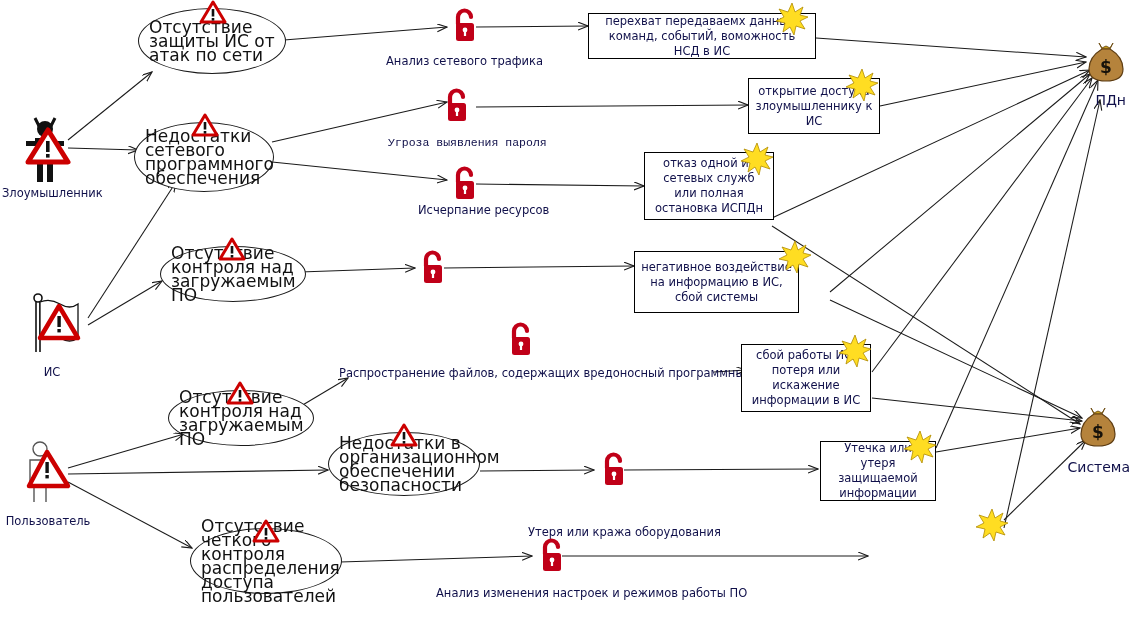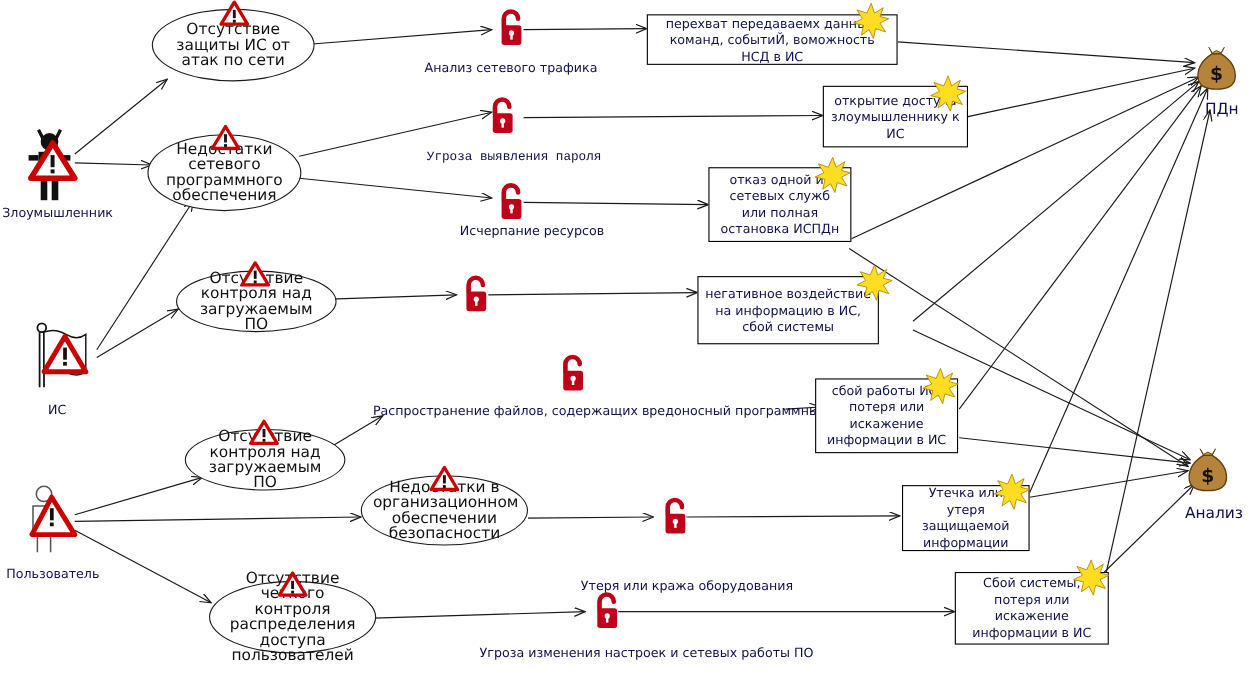--- a/index.html
+++ b/index.html
@@ -30,22 +30,21 @@
     box-sizing: border-box;
   }
   
   .ellipse {
     border: 1.2px solid #1a1a1a;
     border-radius: 50%;
     background: #ffffff;
     display: flex;
     align-items: center;
     justify-content: center;
-    text-align: center;
-    font-size: 14px;
+    font-size: 17px;
     color: #111111;
     line-height: 14px;
     padding: 4px 10px;
   }
   .ellipse .etext { display: block; width: 100%; }
   
   .rect {
     border: 1.2px solid #000000;
     background: #ffffff;
     display: flex;
@@ -326,21 +325,21 @@
   <div class="label" style="left:528px; top:497px;margin-top:28px;">Утеря или кража оборудования</div>
 
   <div class="icon lock" style="left:538px; top:538px; width:28px; height:36px;">
     <svg width="28" height="36" viewBox="0 0 28 36">
       <path d="M7,16 L7,9 a6.5,6.5 0 0 1 13,0" fill="none" stroke="#c00018" stroke-width="4.2" stroke-linecap="round"></path>
       <rect x="5" y="15" width="18" height="18" rx="2.5" fill="#c00018"></rect>
       <circle cx="14" cy="22" r="2.4" fill="#ffffff"></circle>
       <rect x="12.9" y="22" width="2.2" height="6" fill="#ffffff"></rect>
     </svg>
   </div>
-  <div class="label" style="left:436px; top:586px;">Угроза изменения настроек и сетевых работы ПО</div>
+  <div class="label" style="left:436px; top:586px;">Анализ изменения настроек и режимов работы ПО</div>
 
   <div class="node rect" style="left:588px; top:13px; width:228px; height:46px;">
     <span>перехват передаваемх данных, команд, событиЙ, воможность НСД в ИС</span>
   </div>
   <div class="icon burst" style="left:775px; top:2px; width:34px; height:34px;">
     <svg width="34" height="34" viewBox="0 0 34 34">
       <path d="M17,1 L20,10 L28,5 L25,13 L33,15 L25,19 L30,27 L21,24 L19,33 L15,25 L8,30 L10,21 L1,19 L9,15 L4,7 L13,10 Z" fill="#ffdd22" stroke="#b08a00" stroke-width="0.8" stroke-linejoin="round"></path>
     </svg>
   </div>
 
@@ -382,23 +381,20 @@
 
   <div class="node rect" style="left:820px; top:441px; width:116px; height:60px;">
     <span>Утечка или утеря защищаемой информации</span>
   </div>
   <div class="icon burst" style="left:903px; top:430px; width:34px; height:34px;">
     <svg width="34" height="34" viewBox="0 0 34 34">
       <path d="M17,1 L20,10 L28,5 L25,13 L33,15 L25,19 L30,27 L21,24 L19,33 L15,25 L8,30 L10,21 L1,19 L9,15 L4,7 L13,10 Z" fill="#ffdd22" stroke="#b08a00" stroke-width="0.8" stroke-linejoin="round"></path>
     </svg>
   </div>
 
-  <div class="node rect" style="left:868px; top:520px; width:140px; height:66px;">
-    <span>Сбой системы, потеря или искажение информации в ИС</span>
-  </div>
   <div class="icon burst" style="left:975px; top:508px; width:34px; height:34px;">
     <svg width="34" height="34" viewBox="0 0 34 34">
       <path d="M17,1 L20,10 L28,5 L25,13 L33,15 L25,19 L30,27 L21,24 L19,33 L15,25 L8,30 L10,21 L1,19 L9,15 L4,7 L13,10 Z" fill="#ffdd22" stroke="#b08a00" stroke-width="0.8" stroke-linejoin="round"></path>
     </svg>
   </div>
 
   <div class="icon bag" style="left:1086px; top:40px; width:40px; height:44px;">
     <svg width="40" height="44" viewBox="0 0 40 44">
       <path d="M13,3 L16,9 L24,9 L27,3 L24,8 L20,6 L16,8 Z" fill="#c8a020" stroke="#6b4a10" stroke-width="0.9" stroke-linejoin="round"></path>
       <path d="M16,9 q-13,8 -13,20 q0,12 17,12 q17,0 17,-12 q0,-12 -13,-20 Z" fill="#b5833c" stroke="#5e3d12" stroke-width="1.2"></path>
@@ -407,15 +403,15 @@
   </div>
   <div class="asset-label" style="left:1086px; top:92px; width:40px;">ПДн</div>
 
   <div class="icon bag" style="left:1078px; top:405px; width:40px; height:44px;">
     <svg width="40" height="44" viewBox="0 0 40 44">
       <path d="M13,3 L16,9 L24,9 L27,3 L24,8 L20,6 L16,8 Z" fill="#c8a020" stroke="#6b4a10" stroke-width="0.9" stroke-linejoin="round"></path>
       <path d="M16,9 q-13,8 -13,20 q0,12 17,12 q17,0 17,-12 q0,-12 -13,-20 Z" fill="#b5833c" stroke="#5e3d12" stroke-width="1.2"></path>
       <text x="20" y="33" font-family="DejaVu Sans, sans-serif" font-size="17" font-weight="bold" fill="#17120a" text-anchor="middle">$</text>
     </svg>
   </div>
-  <div class="asset-label" style="left:1066px; top:459px; width:64px;">Анализ</div>
+  <div class="asset-label" style="left:1066px; top:459px; width:64px;">Система</div>
 
 </div>
 
 </body></html>

